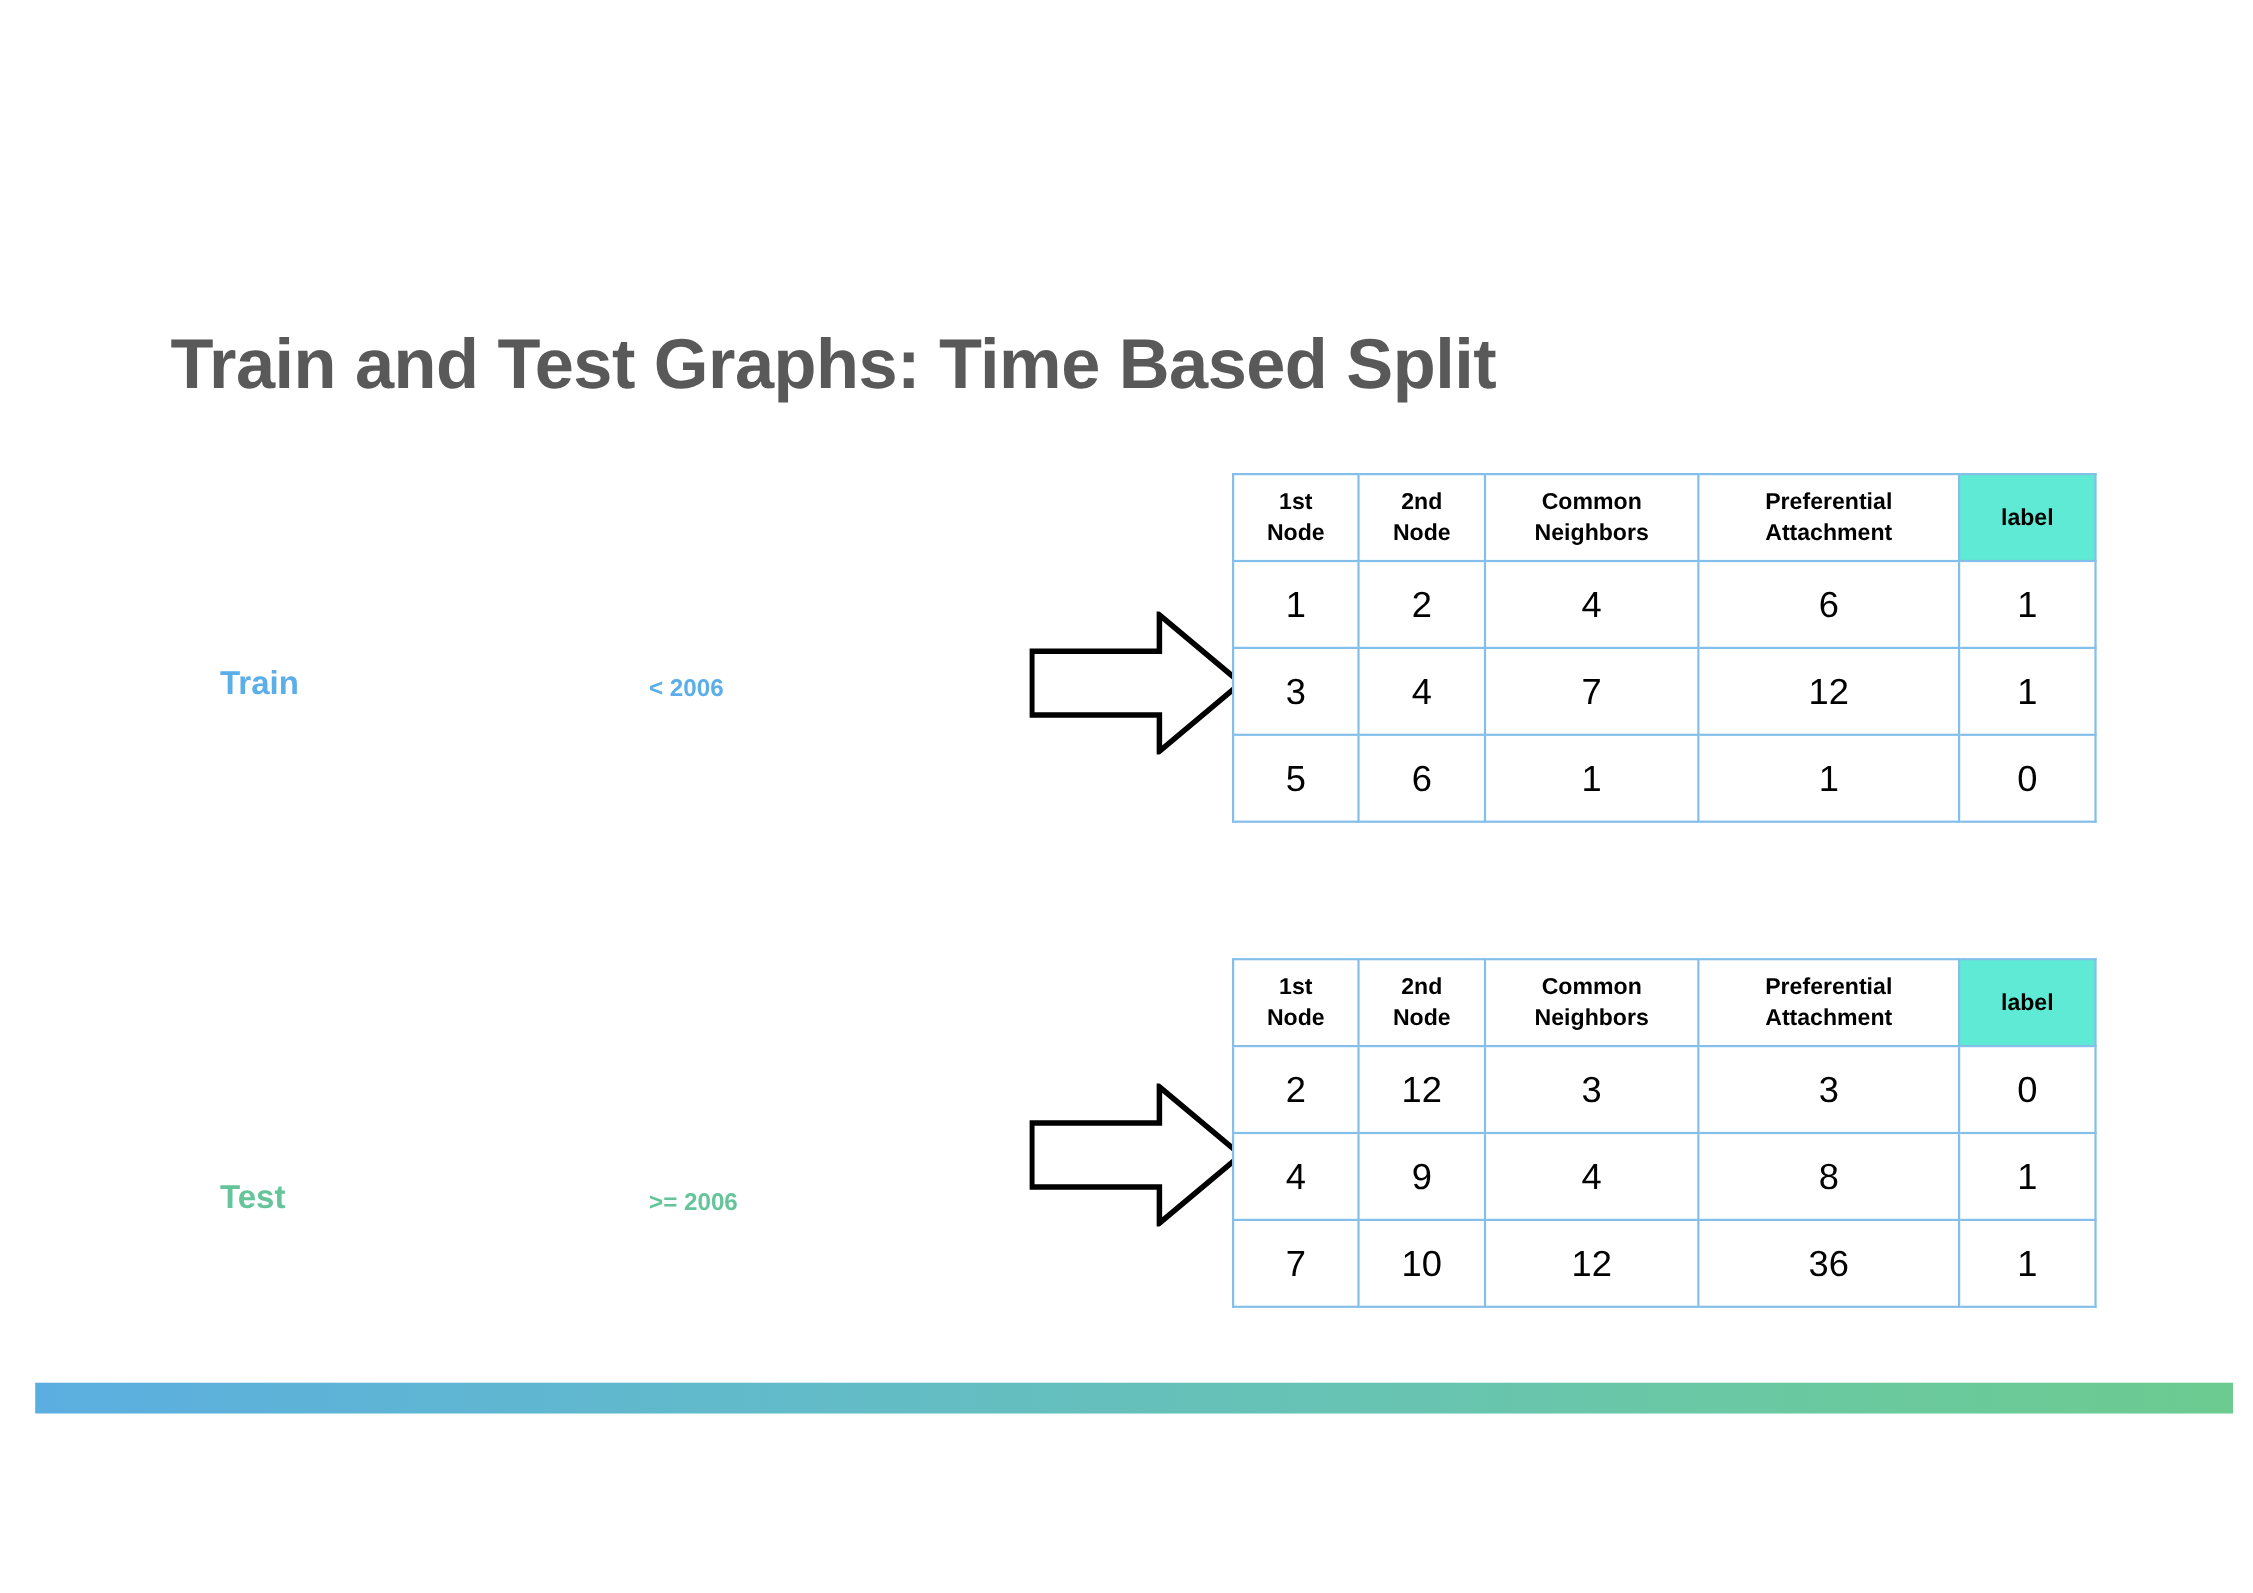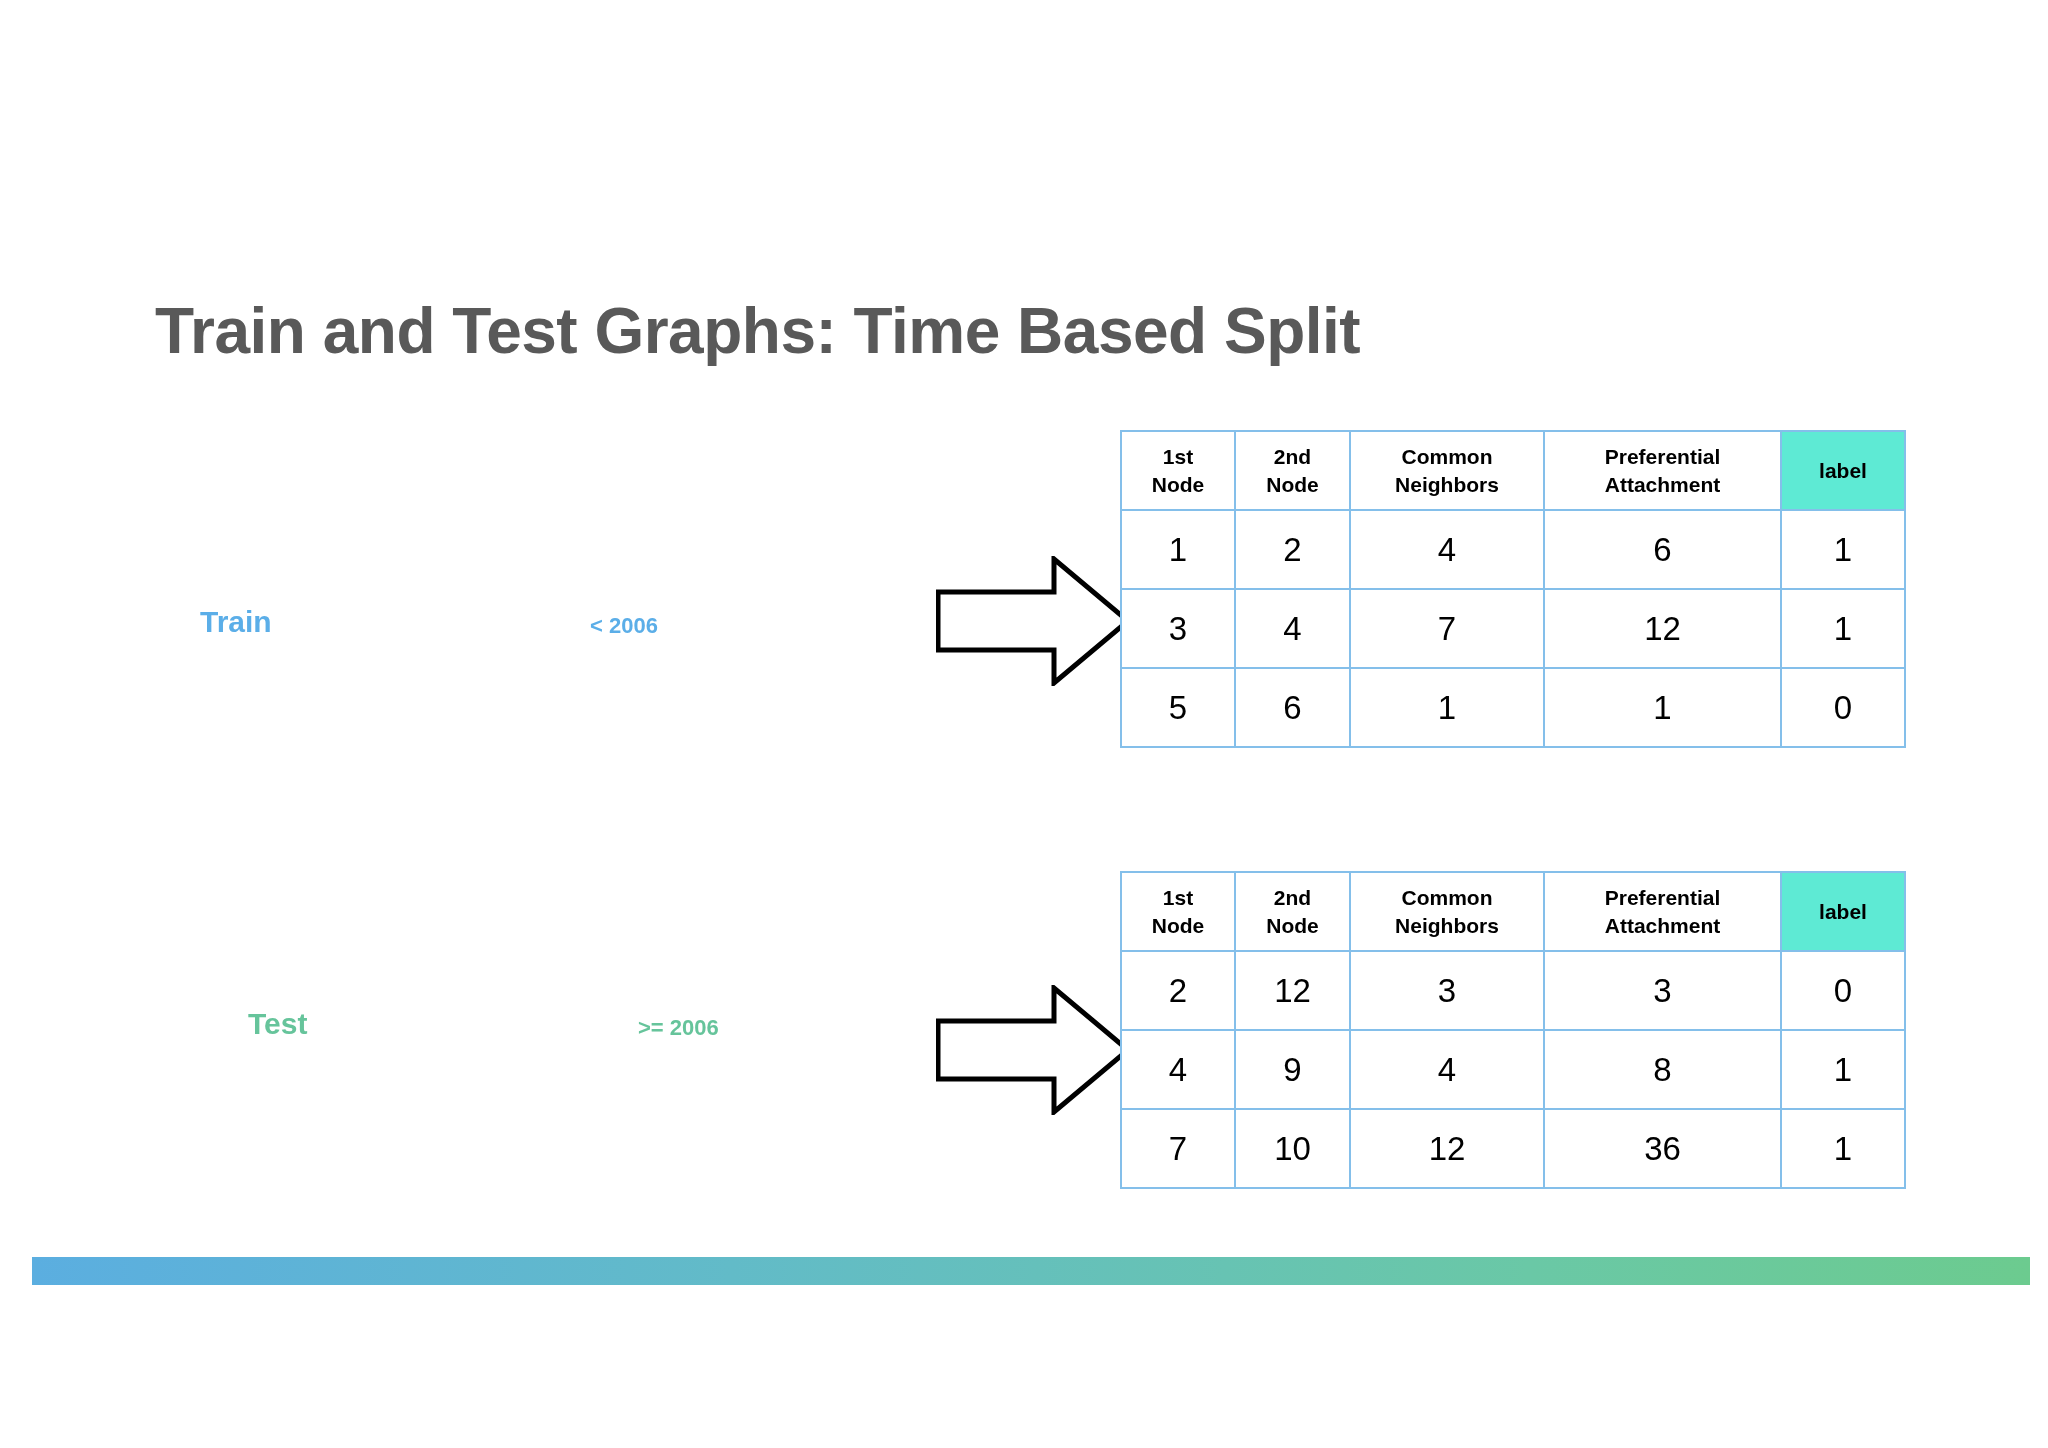--- a/index.html
+++ b/index.html
@@ -36,21 +36,21 @@
   }
 
   
   .split-row {
     position: absolute;
     display: flex;
     align-items: flex-end;
     width: 620px;
   }
   .split-row.train { left: 200px; top: 605px; }
-  .split-row.test  { left: 200px; top: 1007px; margin-left: 48px; }
+  .split-row.test  { left: 200px; top: 1072px; }
 
   .split-name {
     font-size: 30px;
     font-weight: bold;
     width: 390px;
     white-space: nowrap;
   }
   .split-cond {
     font-size: 22px;
     font-weight: bold;

